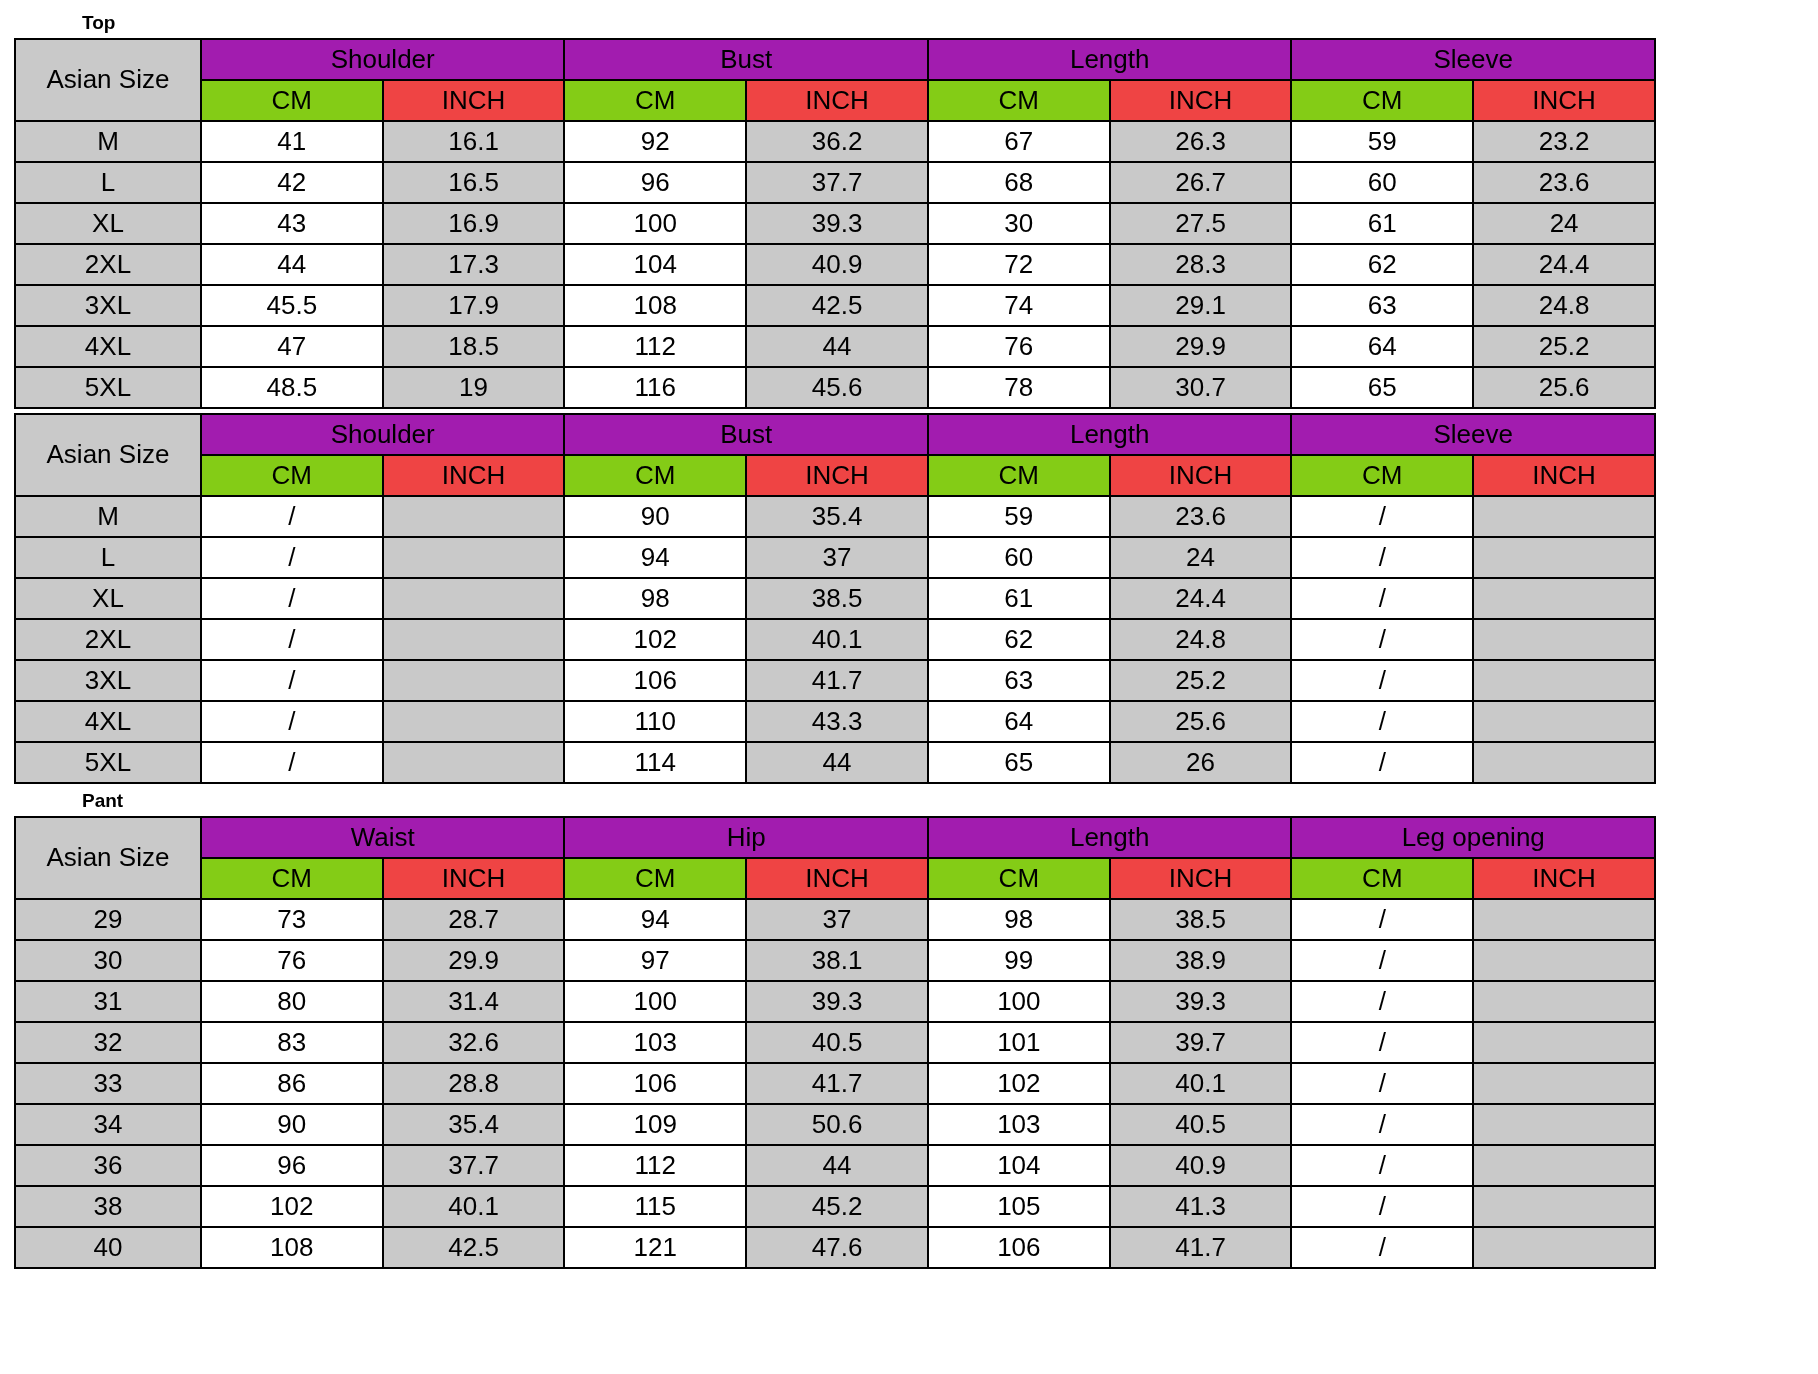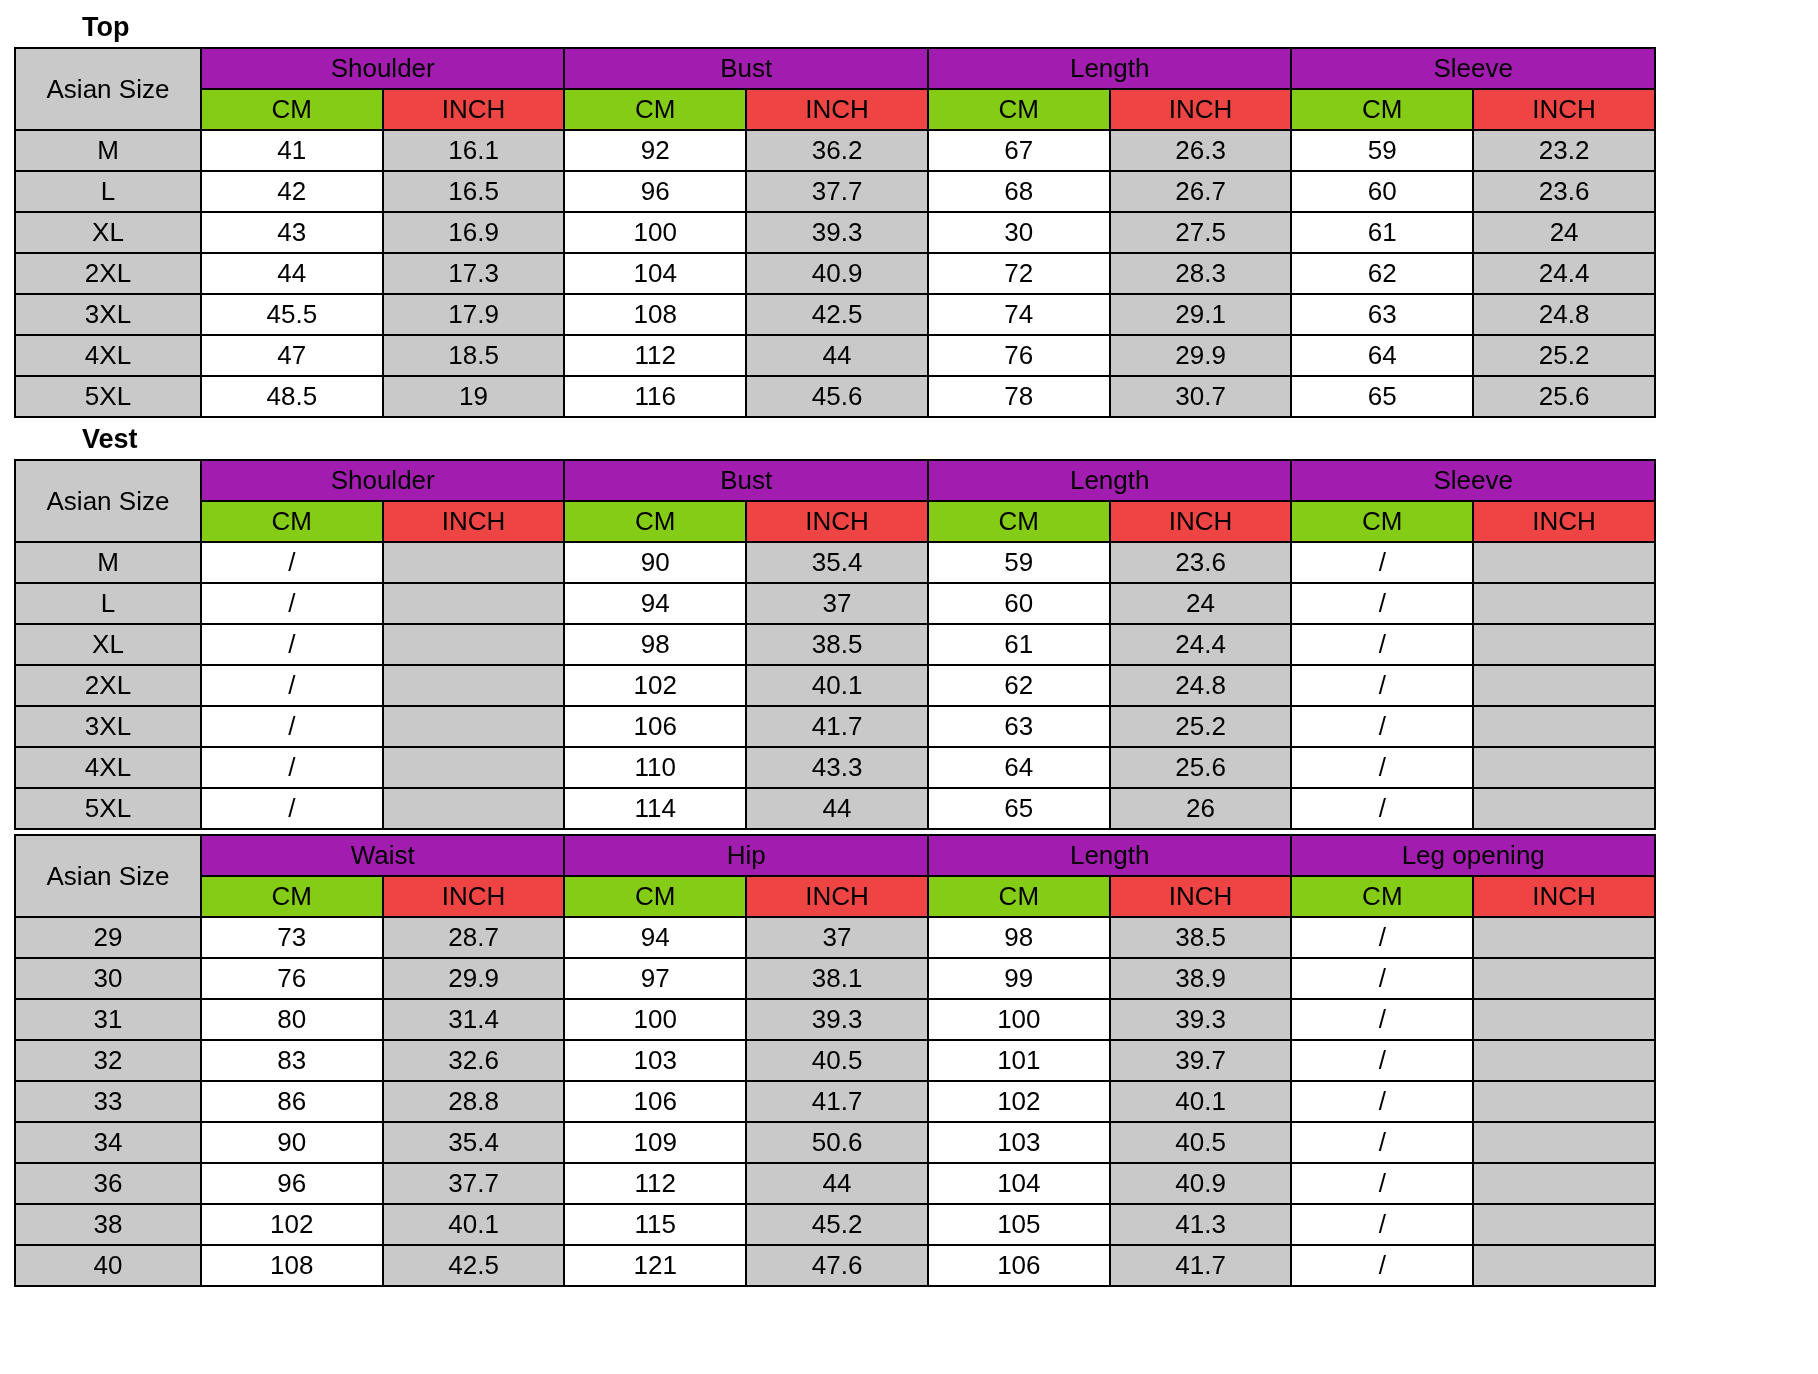--- a/index.html
+++ b/index.html
@@ -12,21 +12,21 @@
     font-family: "Liberation Sans", sans-serif;
     color: #000000;
     -webkit-font-smoothing: antialiased;
   }
   .page {
     width: 1818px;
     box-sizing: border-box;
     padding: 6px 14px 14px 14px;
   }
   .section-title {
-    font-size: 27px;
+    font-size: 19px;
     font-weight: bold;
     margin: 6px 0 4px 68px;
     line-height: 1.15;
   }
   table.size-table {
     border-collapse: collapse;
     table-layout: fixed;
     width: 1642px;
     margin-bottom: 4px;
   }
@@ -190,21 +190,20 @@
             <td class="inch-cell">19</td>
             <td class="cm-cell">116</td>
             <td class="inch-cell">45.6</td>
             <td class="cm-cell">78</td>
             <td class="inch-cell">30.7</td>
             <td class="cm-cell">65</td>
             <td class="inch-cell">25.6</td>
           </tr>
         </tbody>
       </table>
-      <div class="section-title">Vest</div>
       <table class="size-table">
         <colgroup>
           <col class="c-size">
           <col class="c-cm">
           <col class="c-inch">
           <col class="c-cm">
           <col class="c-inch">
           <col class="c-cm">
           <col class="c-inch">
           <col class="c-cm">
@@ -302,20 +301,21 @@
             <td class="inch-cell"></td>
             <td class="cm-cell">114</td>
             <td class="inch-cell">44</td>
             <td class="cm-cell">65</td>
             <td class="inch-cell">26</td>
             <td class="cm-cell">/</td>
             <td class="inch-cell"></td>
           </tr>
         </tbody>
       </table>
+      <div class="section-title">Pant</div>
       <table class="size-table">
         <colgroup>
           <col class="c-size">
           <col class="c-cm">
           <col class="c-inch">
           <col class="c-cm">
           <col class="c-inch">
           <col class="c-cm">
           <col class="c-inch">
           <col class="c-cm">

